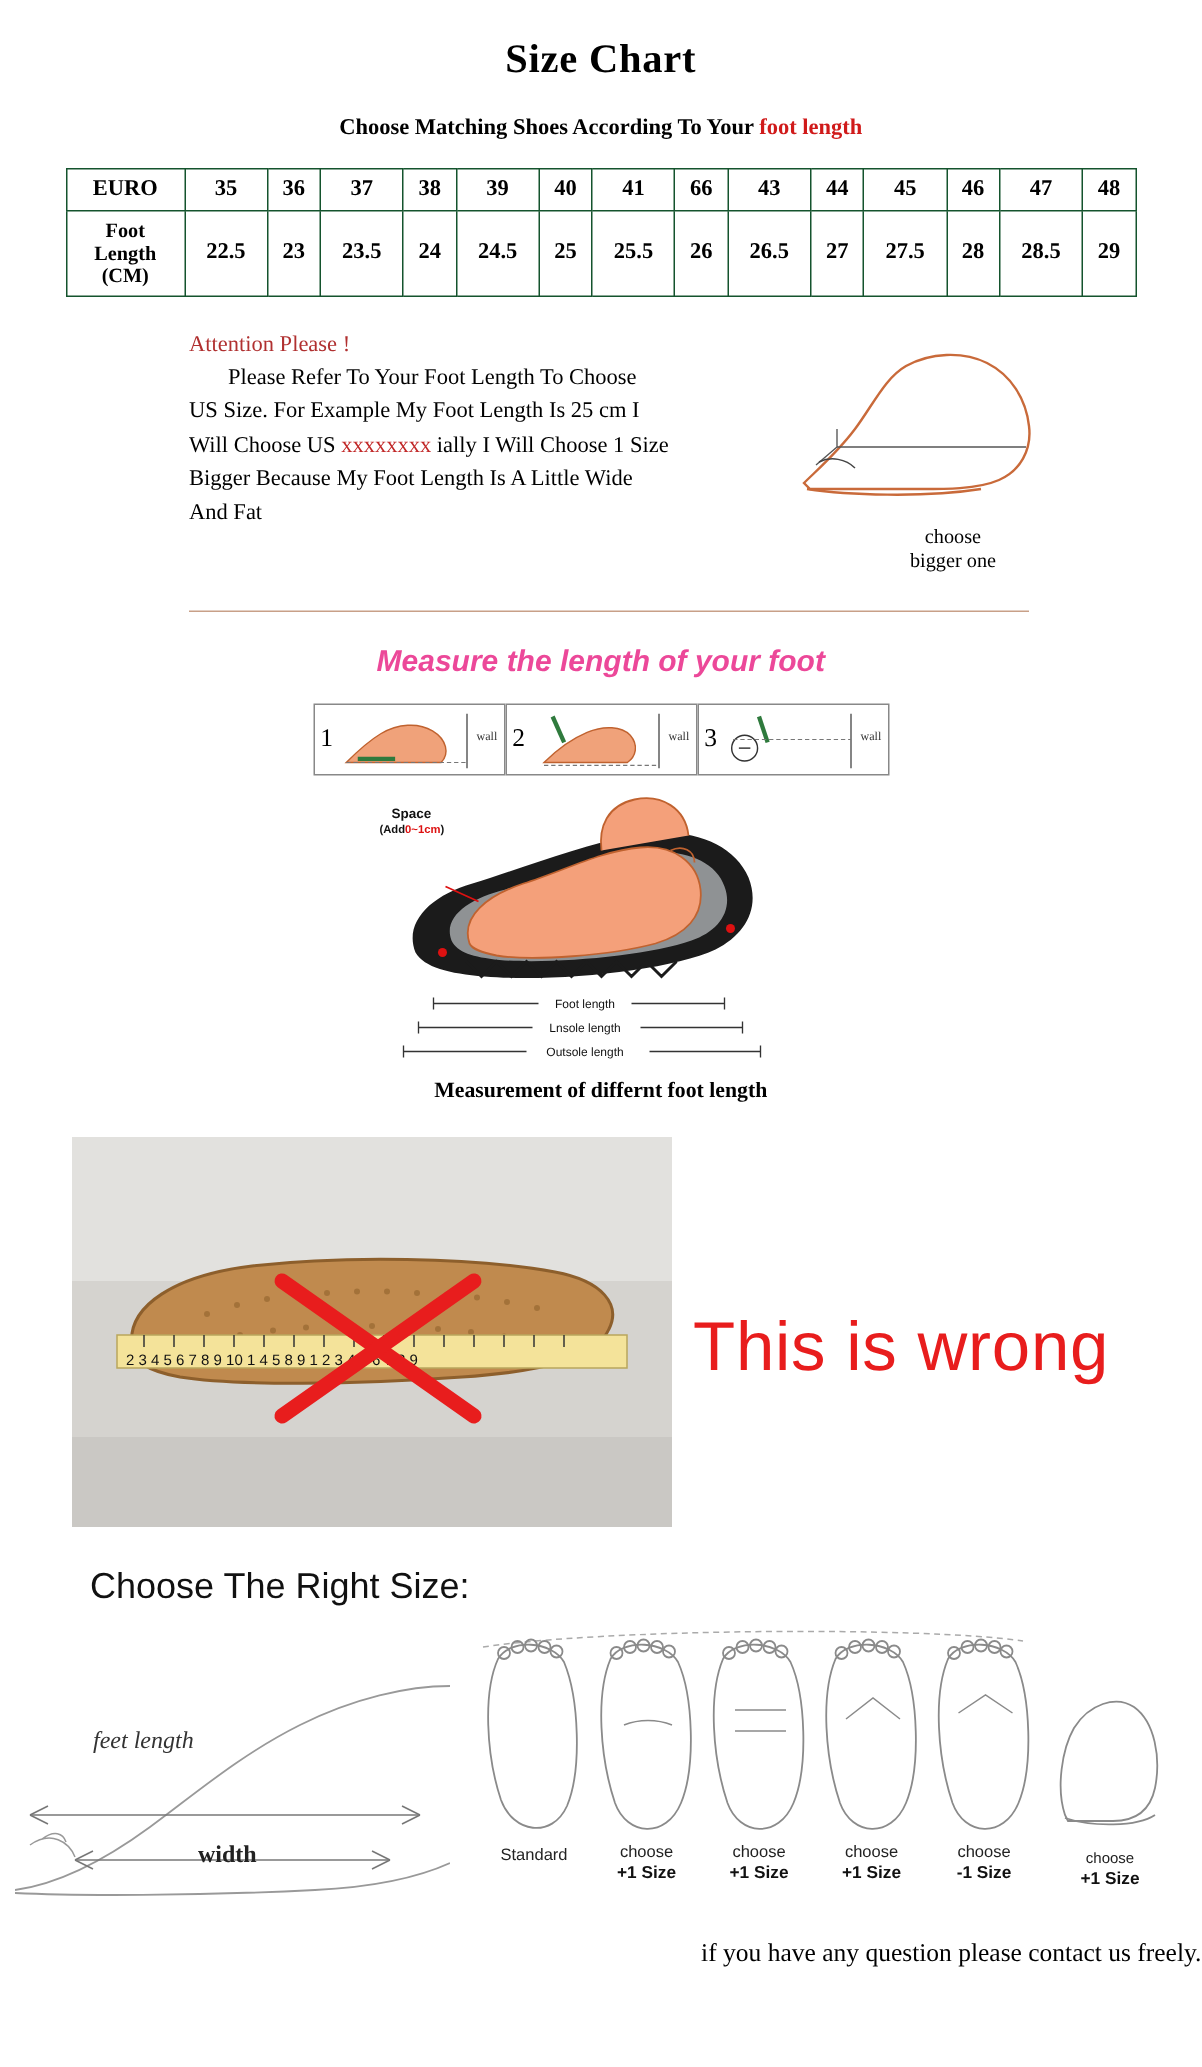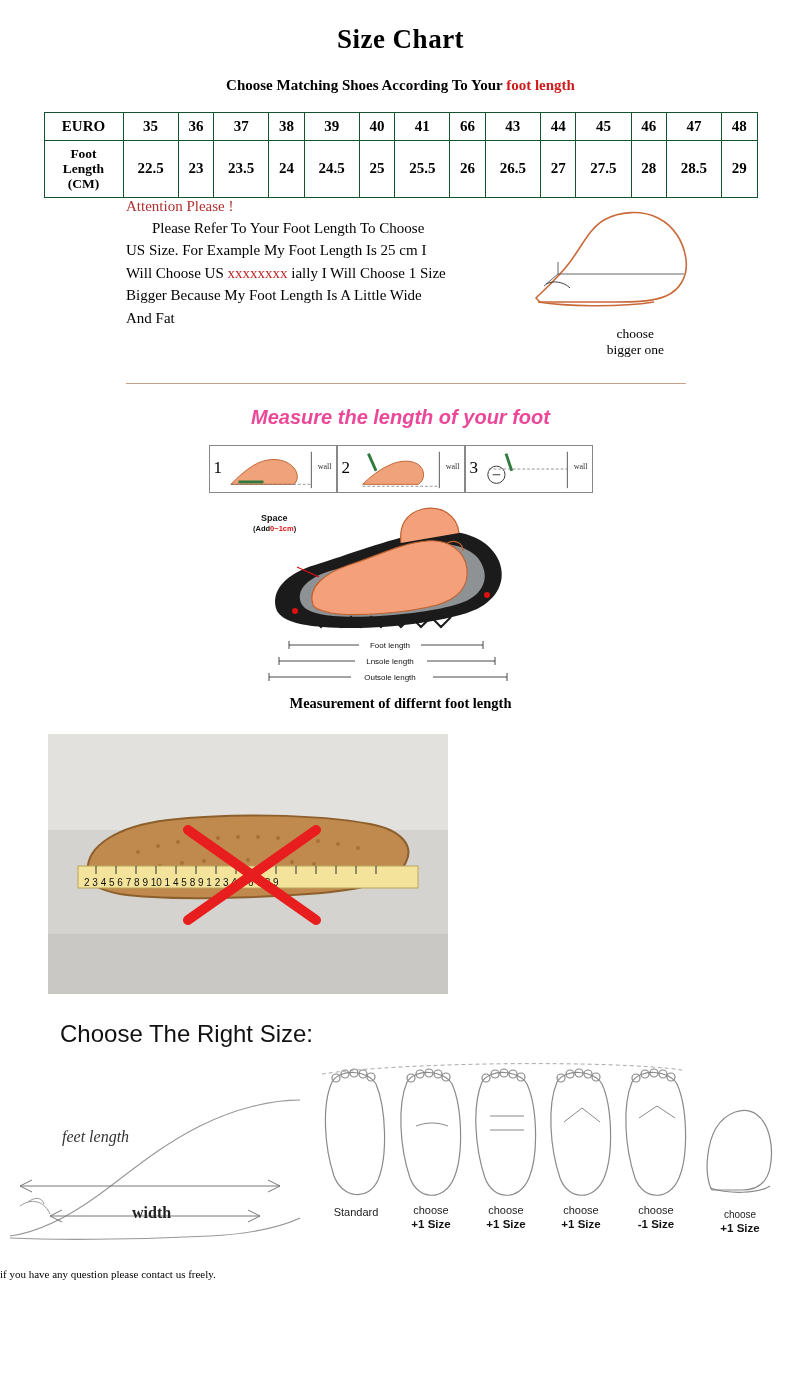--- a/index.html
+++ b/index.html
@@ -68,21 +68,21 @@
   }
   .hdr-foot {
     line-height: 1.12;
     font-size: 13.5px;
   }
 
   
   .attention {
     position: relative;
     width: 560px;
-    margin: 0 0 0 126px;
+    margin: 24px 0 0 126px;
     border-bottom: 1px solid #c8a088;
     padding-bottom: 10px;
     min-height: 175px;
   }
   .attention-title {
     color: #b03030;
     font-size: 15px;
     font-family: "Liberation Serif", serif;
     margin-bottom: 2px;
   }
@@ -226,23 +226,23 @@
     color: #222;
   }
   .soles {
     position: absolute;
     left: 312px;
     top: 0;
     width: 470px;
     height: 200px;
   }
   .footer-note {
-    text-align: left;
-    font-family: "Liberation Serif", serif;
-    font-size: 11px;
+    text-align: right;
+    font-family: "Liberation Serif", serif;
+    font-size: 17px;
     margin-top: 2px;
   }
 </style>
 </head>
 <body>
 
 <div class="page">
 
   <div class="title">Size Chart</div>
 
@@ -447,20 +447,21 @@
           <path d="M288 132 L288 140"></path>
             <path d="M308 132 L308 140"></path>
             <path d="M328 132 L328 140"></path>
         </g>
         <text x="36" y="152" font-size="10" font-family="Liberation Sans, sans-serif" fill="#111">2 3 4 5 6 7 8 9 10 1    4 5    8 9 1 2 3 4 5 6 7 8 9</text>
 
         <path d="M140 96 L268 186" stroke="#e81d1d" stroke-width="10" stroke-linecap="round"></path>
         <path d="M268 96 L140 186" stroke="#e81d1d" stroke-width="10" stroke-linecap="round"></path>
       </svg>
     </div>
+    <div class="wrong-text">This is wrong</div>
   </div>
 
   <div class="choose-title">Choose The Right Size:</div>
 
   <div class="bottom-row">
     <svg class="left-foot-outline" viewBox="0 0 290 190">
       <path d="M0 180 C30 176 60 160 90 138 C120 116 150 90 190 70 C226 52 262 44 290 44" fill="none" stroke="#999" stroke-width="1.2"></path>
       <path d="M0 182 C40 184 120 184 200 180 C240 178 268 172 290 162" fill="none" stroke="#999" stroke-width="1.2"></path>
       <path d="M10 130 L270 130" stroke="#777" stroke-width="1"></path>
       <path d="M10 130 L22 124 M10 130 L22 136" stroke="#777" stroke-width="1"></path>

